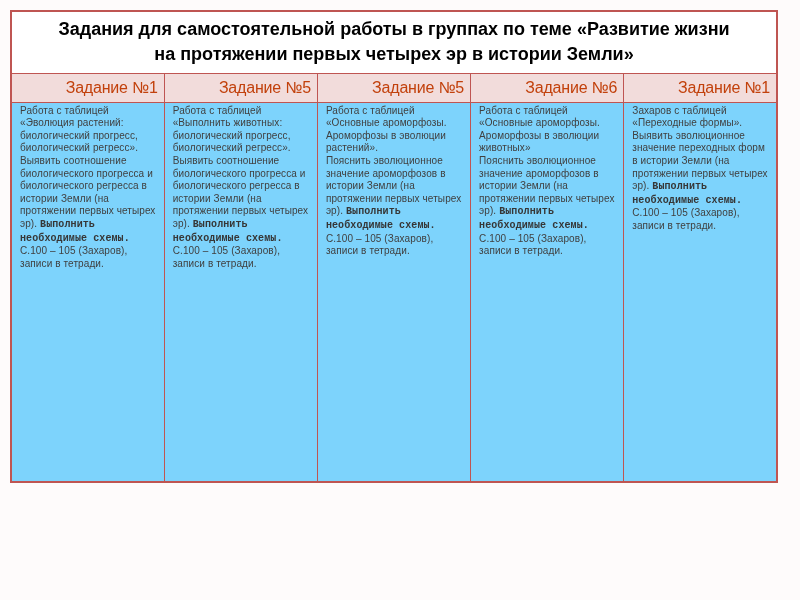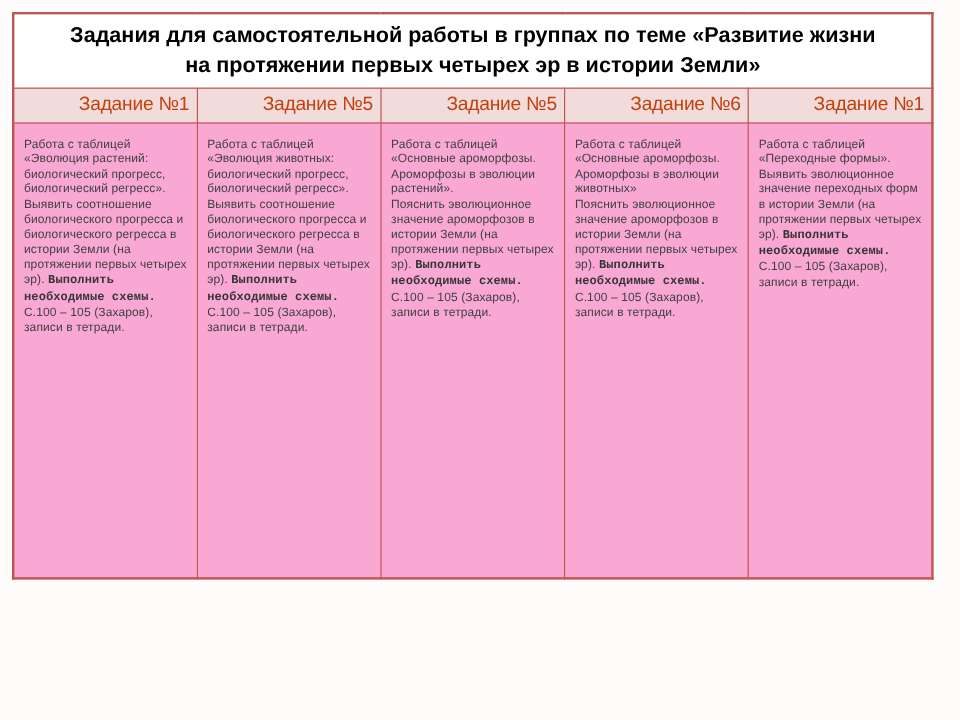--- a/index.html
+++ b/index.html
@@ -41,23 +41,23 @@
     background:var(--header-bg);
     text-align:right;
     font-weight:400;
     font-size:16px;
     letter-spacing:-0.2px;
     color:#c2410c;
     padding:5px 6px 5px 7px;
     border-bottom-width:2.5px;
   }
   td.task-cell{
-    background:#f9a8d4;
+    background:#7dd3fc;
     vertical-align:top;
-    padding:12px 8px 8px 8px;
+    padding:2px 8px 8px 8px;
     font-size:10px;
     line-height:1.26;
     letter-spacing:0.1px;
     color:var(--body-text);
     height:380px;
   }
   td.task-cell .b{
     font-weight:bold;
     color:#363636;
     font-family:Liberation Mono, monospace;
@@ -77,20 +77,20 @@
       </tr>
       <tr>
           <th class="task-header">Задание №1</th>
           <th class="task-header">Задание №5</th>
           <th class="task-header">Задание №5</th>
           <th class="task-header">Задание №6</th>
           <th class="task-header">Задание №1</th>
         </tr>
       <tr>
           <td class="task-cell"><span>Работа с таблицей «Эволюция растений: биологический прогресс, биологический регресс».</span><br><span>Выявить соотношение биологического прогресса и биологического регресса в истории Земли (на протяжении первых четырех эр). </span><span class="b">Выполнить необходимые схемы.</span><br><span>С.100 – 105 (Захаров), записи в тетради.</span></td>
-          <td class="task-cell"><span>Работа с таблицей «Эволюция животных: биологический прогресс, биологический регресс».</span><br><span>Выявить соотношение биологического прогресса и биологического регресса в истории Земли (на протяжении первых четырех эр). </span><span class="b">Выполнить необходимые схемы.</span><br><span>С.100 – 105 (Захаров), записи в тетради.</span></td>
+          <td class="task-cell"><span>Работа с таблицей «Выполнить животных: биологический прогресс, биологический регресс».</span><br><span>Выявить соотношение биологического прогресса и биологического регресса в истории Земли (на протяжении первых четырех эр). </span><span class="b">Выполнить необходимые схемы.</span><br><span>С.100 – 105 (Захаров), записи в тетради.</span></td>
           <td class="task-cell"><span>Работа с таблицей «Основные ароморфозы. Ароморфозы в эволюции растений».</span><br><span>Пояснить эволюционное значение ароморфозов в истории Земли (на протяжении первых четырех эр). </span><span class="b">Выполнить необходимые схемы.</span><br><span>С.100 – 105 (Захаров), записи в тетради.</span></td>
           <td class="task-cell"><span>Работа с таблицей «Основные ароморфозы. Ароморфозы в эволюции животных»</span><br><span>Пояснить эволюционное значение ароморфозов в истории Земли (на протяжении первых четырех эр). </span><span class="b">Выполнить необходимые схемы.</span><br><span>С.100 – 105 (Захаров), записи в тетради.</span></td>
-          <td class="task-cell"><span>Работа с таблицей «Переходные формы».</span><br><span>Выявить эволюционное значение переходных форм в истории Земли (на протяжении первых четырех эр). </span><span class="b">Выполнить необходимые схемы.</span><br><span>С.100 – 105 (Захаров), записи в тетради.</span></td>
+          <td class="task-cell"><span>Захаров с таблицей «Переходные формы».</span><br><span>Выявить эволюционное значение переходных форм в истории Земли (на протяжении первых четырех эр). </span><span class="b">Выполнить необходимые схемы.</span><br><span>С.100 – 105 (Захаров), записи в тетради.</span></td>
         </tr>
     </tbody>
   </table>
 </div>
 
 </body></html>

